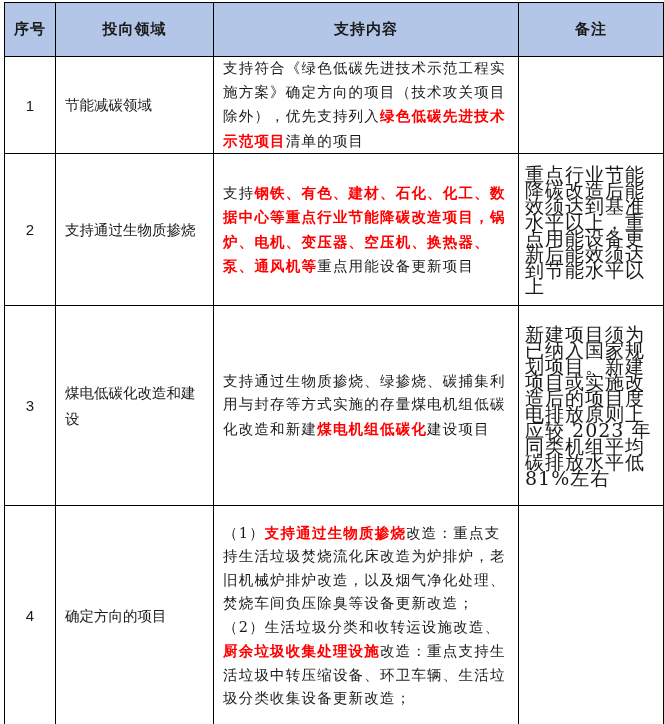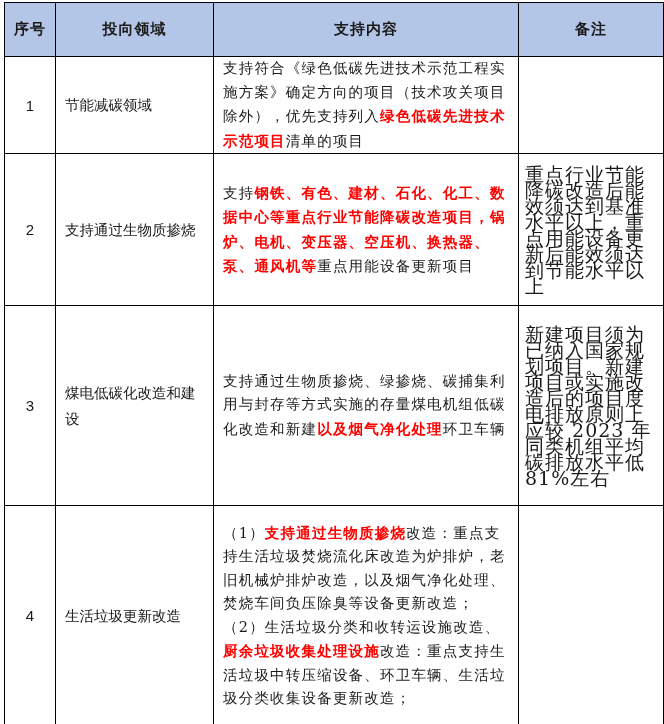--- a/index.html
+++ b/index.html
@@ -48,26 +48,26 @@
     </tr>
     <tr class="row2">
       <td class="c-no">2</td>
       <td class="c-area">支持通过生物质掺烧</td>
       <td class="c-content"><span>支持</span><span class="red">钢铁、有色、建材、石化、化工、数据中心等重点行业节能降碳改造项目，锅炉、电机、变压器、空压机、换热器、泵、通风机等</span><span>重点用能设备更新项目</span></td>
       <td class="c-note">重点行业节能降碳改造后能效须达到基准水平以上，重点用能设备更新后能效须达到节能水平以上</td>
     </tr>
     <tr class="row3">
       <td class="c-no">3</td>
       <td class="c-area">煤电低碳化改造和建设</td>
-      <td class="c-content"><span>支持通过生物质掺烧、绿掺烧、碳捕集利用与封存等方式实施的存量煤电机组低碳化改造和新建</span><span class="red">以及烟气净化处理</span><span>环卫车辆</span></td>
+      <td class="c-content"><span>支持通过生物质掺烧、绿掺烧、碳捕集利用与封存等方式实施的存量煤电机组低碳化改造和新建</span><span class="red">煤电机组低碳化</span><span>建设项目</span></td>
       <td class="c-note">新建项目须为已纳入国家规划项目。新建项目或实施改造后的项目度电排放原则上应较 2023 年同类机组平均碳排放水平低 81%左右</td>
     </tr>
     <tr class="row4">
       <td class="c-no">4</td>
-      <td class="c-area">生活垃圾更新改造</td>
+      <td class="c-area">确定方向的项目</td>
       <td class="c-content">
         <div><span>（1）</span><span class="red">支持通过生物质掺烧</span><span>改造：重点支持生活垃圾焚烧流化床改造为炉排炉，老旧机械炉排炉改造，以及烟气净化处理、焚烧车间负压除臭等设备更新改造；</span></div>
         <div><span>（2）生活垃圾分类和收转运设施改造、</span><span class="red">厨余垃圾收集处理设施</span><span>改造：重点支持生活垃圾中转压缩设备、环卫车辆、生活垃圾分类收集设备更新改造；</span></div>
       </td>
       <td class="c-note"></td>
     </tr>
   </tbody>
 </table>
 
 </body></html>

